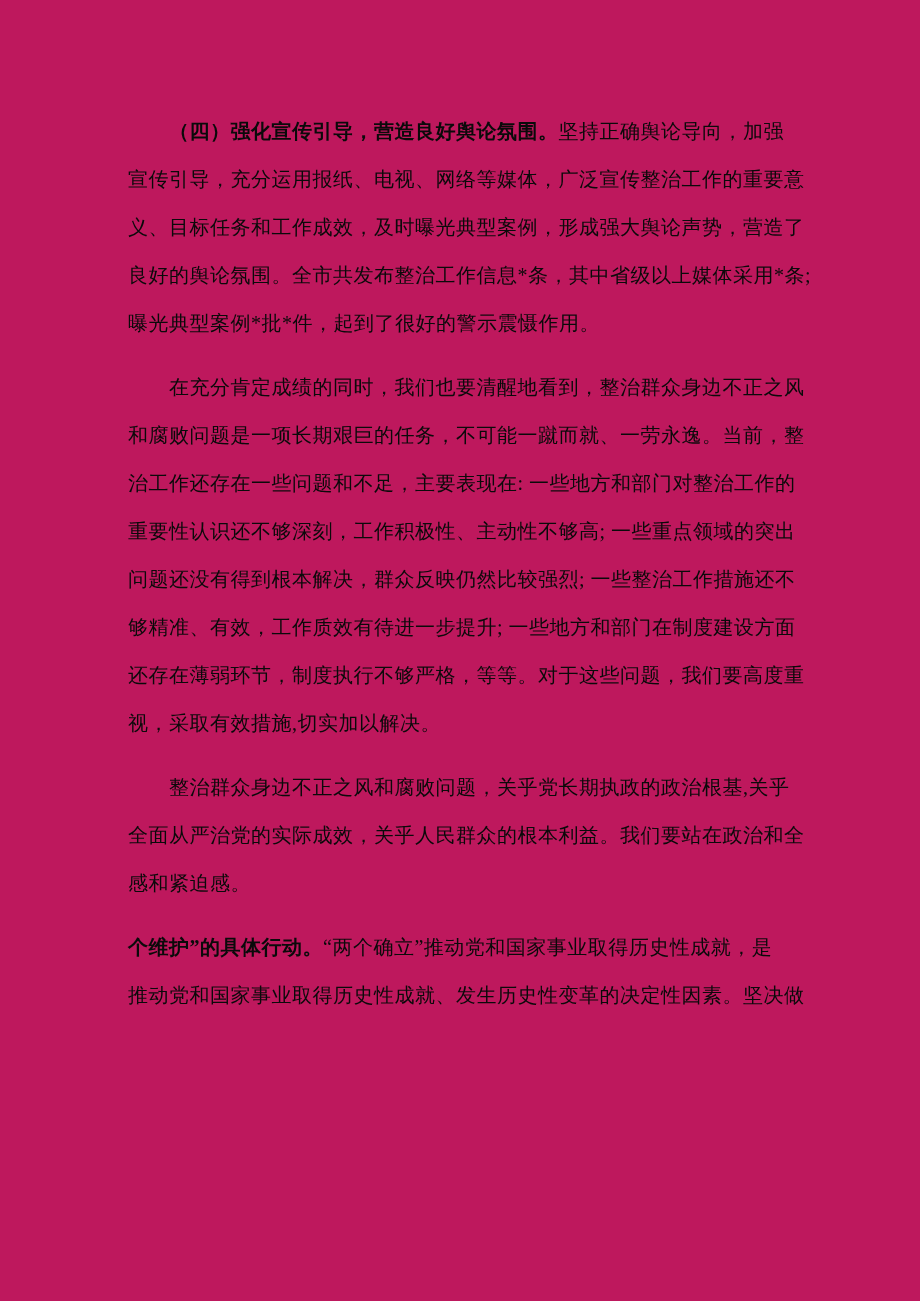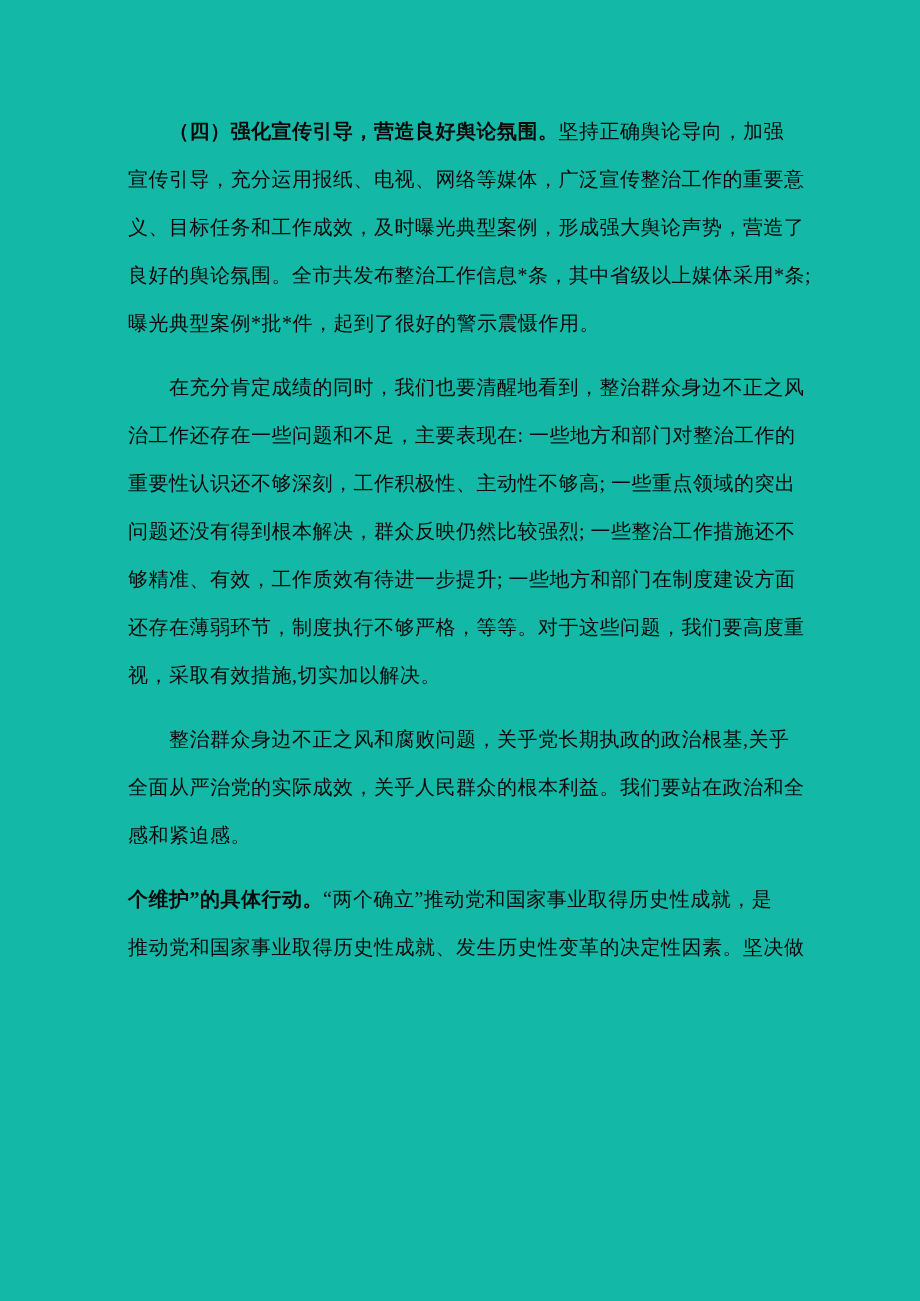--- a/index.html
+++ b/index.html
@@ -4,21 +4,21 @@
 <style>
   html, body {
     margin: 0;
     padding: 0;
     background: #ffffff;
   }
   .page {
     position: relative;
     width: 920px;
     height: 1301px;
-    background: #14b8a6;
+    background: #be185d;
     overflow: hidden;
     font-family: "Liberation Serif", "DejaVu Serif", serif;
     color: #0a0a0a;
     box-sizing: border-box;
     padding: 107px 108px 0 128px;
   }
   .block + .block {
     margin-top: 16px;
   }
   .line {
@@ -49,20 +49,21 @@
       <span class="bold">（四）强化宣传引导，营造良好舆论氛围。</span><span>坚持正确舆论导向，加强</span>
     </div>
     <div class="line">宣传引导，充分运用报纸、电视、网络等媒体，广泛宣传整治工作的重要意</div>
     <div class="line">义、目标任务和工作成效，及时曝光典型案例，形成强大舆论声势，营造了</div>
     <div class="line">良好的舆论氛围。全市共发布整治工作信息*条，其中省级以上媒体采用*条;</div>
     <div class="line">曝光典型案例*批*件，起到了很好的警示震慑作用。</div>
   </div>
 
   <div class="block">
     <div class="line indent">在充分肯定成绩的同时，我们也要清醒地看到，整治群众身边不正之风</div>
+    <div class="line">和腐败问题是一项长期艰巨的任务，不可能一蹴而就、一劳永逸。当前，整</div>
     <div class="line">治工作还存在一些问题和不足，主要表现在: 一些地方和部门对整治工作的</div>
     <div class="line">重要性认识还不够深刻，工作积极性、主动性不够高; 一些重点领域的突出</div>
     <div class="line">问题还没有得到根本解决，群众反映仍然比较强烈; 一些整治工作措施还不</div>
     <div class="line">够精准、有效，工作质效有待进一步提升; 一些地方和部门在制度建设方面</div>
     <div class="line">还存在薄弱环节，制度执行不够严格，等等。对于这些问题，我们要高度重</div>
     <div class="line">视，采取有效措施,切实加以解决。</div>
   </div>
 
 
   <div class="block">

